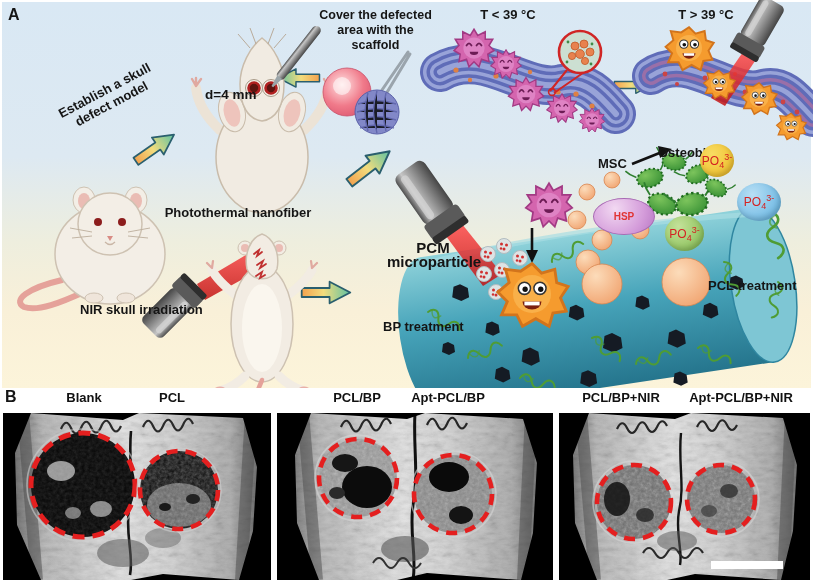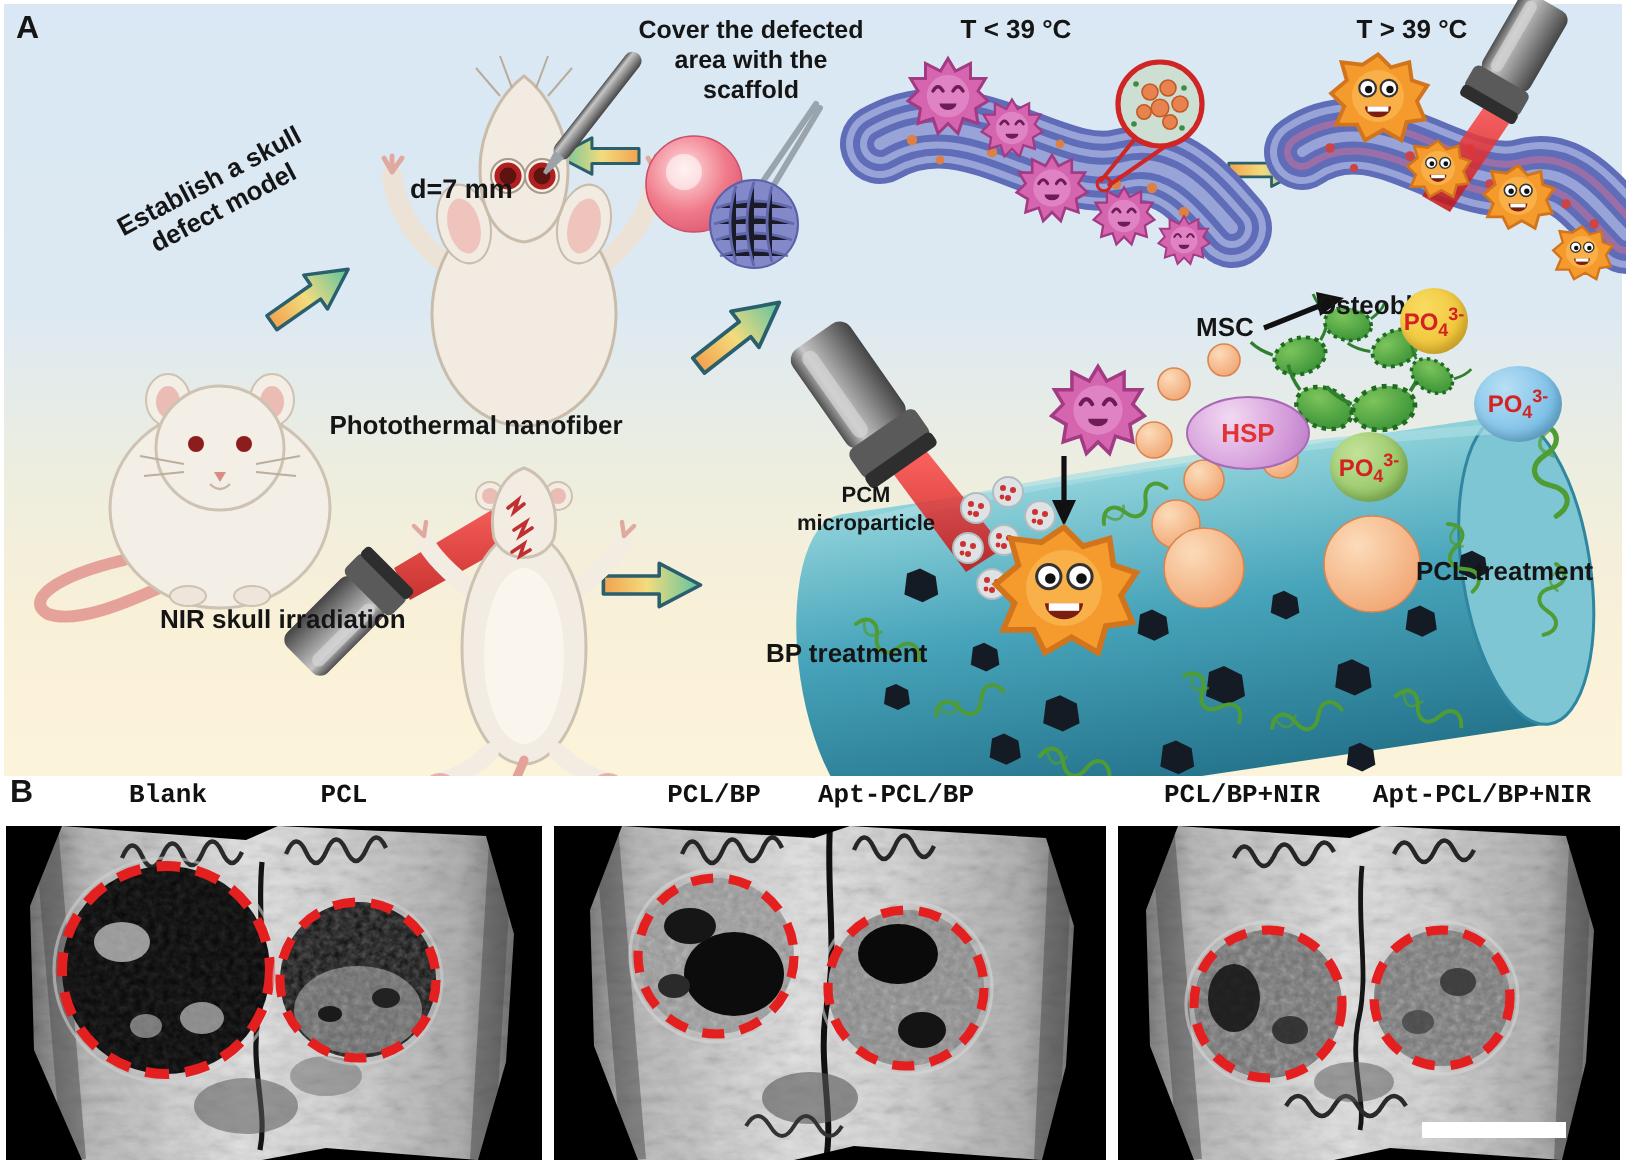--- a/index.html
+++ b/index.html
@@ -6,29 +6,29 @@
   #figure{position:relative;width:813px;height:585px;background:#fff;overflow:hidden;
     font-family:"Liberation Sans","DejaVu Sans",sans-serif;color:#111;}
   #panelA{position:absolute;left:2px;top:2px;width:809px;height:386px;
     background:linear-gradient(180deg,#d9e8f4 0%,#dde9f2 40%,#eeeede 62%,#f9f0d8 80%,#fcf4da 100%);}
   .t{position:absolute;font-weight:bold;font-size:13px;line-height:15px;color:#151515;}
   .tc{text-align:center;}
   .panel-letter{font-size:16px;font-weight:bold;}
   .arr{position:absolute;overflow:visible;}
   .asvg{position:absolute;overflow:visible;}
   .badge{position:absolute;border-radius:50%;display:flex;align-items:center;justify-content:center;
-    font-weight:bold;color:#d42222;font-size:12px;box-shadow:inset -2px -3px 5px rgba(0,0,0,.18);}
+    font-weight:normal;color:#d42222;font-size:12px;box-shadow:inset -2px -3px 5px rgba(0,0,0,.18);}
   .badge sub{font-size:9px;vertical-align:-3px;}
   .badge sup{font-size:9px;vertical-align:5px;}
   #hsp{position:absolute;left:591px;top:196px;width:60px;height:35px;border-radius:50%;
     background:radial-gradient(circle at 35% 28%,#f2d9f2,#d49cda 62%,#b877c4);
     border:1px solid #a86ab4;display:flex;align-items:center;justify-content:center;
-    font-weight:bold;font-size:13px;color:#e03434;}
+    font-weight:bold;font-size:10px;color:#e03434;}
   #bHeader{position:absolute;left:0;top:388px;width:813px;height:25px;background:#fff;}
-  .bLabel{position:absolute;top:2px;transform:translateX(-50%);font-weight:bold;font-size:13px;white-space:nowrap;font-family:Liberation Mono, monospace;}
+  .bLabel{position:absolute;top:2px;transform:translateX(-50%);font-weight:bold;font-size:13px;white-space:nowrap;}
   .ct{position:absolute;top:413px;height:167px;background:#000;}
 </style>
 </head>
 <body>
 
 <svg width="0" height="0" style="position:absolute" aria-hidden="true">
   <defs>
     <linearGradient id="arrowG" x1="0" y1="0" x2="1" y2="0">
       <stop offset="0" stop-color="#f2a24e"></stop>
         <stop offset="0.45" stop-color="#f2dc7d"></stop>
@@ -177,21 +177,21 @@
       <path d="M60,26 L48,12 M66,22 L60,6 M78,22 L84,6 M84,26 L96,12" stroke="#b9ab9a" stroke-width="1"></path>
       <circle cx="64" cy="66" r="8.5" fill="#f6f1e9" stroke="#a89a88"></circle>
       <circle cx="81" cy="66" r="8.5" fill="#f6f1e9" stroke="#a89a88"></circle>
       <circle cx="64" cy="66" r="5.5" fill="#5c1410" stroke="#b02020" stroke-width="2.6"></circle>
       <circle cx="81" cy="66" r="5.5" fill="#5c1410" stroke="#b02020" stroke-width="2.6"></circle>
       <g transform="translate(86,60) rotate(38)">
         <rect x="-4.5" y="-70" width="9" height="66" rx="4.5" fill="url(#grayH)"></rect>
         <polygon points="-3,-6 3,-6 1,6 -1,6" fill="#9aa4a8"></polygon>
       </g>
     </svg>
-    <div class="t" style="left:203px;top:85px;font-size:13.5px">d=7 mm</div>
+    <div class="t" style="left:203px;top:85px;font-size:13.5px">d=4 mm</div>
 
     <div class="t tc" style="left:311px;top:6px;width:125px;font-size:12.5px">Cover the defected area with the scaffold</div>
 
     <svg class="asvg" style="left:318px;top:48px;width:95px;height:88px" viewBox="0 0 95 88">
       <path d="M62,40 L88,2 M66,44 L90,4" stroke="#9aa4ac" stroke-width="3" stroke-linecap="round"></path>
       <circle cx="27" cy="42" r="24" fill="url(#pinkBall)" stroke="#c8506a" stroke-width="0.8"></circle>
       <circle cx="22" cy="36" r="9" fill="#ffffff" opacity="0.55"></circle>
       <circle cx="57" cy="62" r="22" fill="#8288c8" stroke="#5a60a8"></circle>
       <g stroke="#5a60a8" stroke-width="1.4" opacity="0.8">
         <path d="M38,54 q19,-7 38,0 M37,62 q20,-7 40,0 M38,70 q19,-7 38,0 M40,78 q17,-6 34,0"></path>
@@ -367,21 +367,21 @@
         <use href="#gcell" transform="translate(318,32) rotate(-25) scale(0.95)"></use>
           <use href="#gcell" transform="translate(282,62) rotate(20) scale(1.1)"></use>
         <use href="#gcell" transform="translate(312,62) rotate(-10) scale(1.2)"></use>
           <use href="#gcell" transform="translate(336,46) rotate(30) scale(0.85)"></use>
       </g>
 
       <path d="M252,22 L282,10" stroke="#111" stroke-width="2.6"></path>
       <polygon points="278,4 292,7 280,16" fill="#111"></polygon>
     </svg>
 
-    <div class="t tc" style="left:385px;top:239px;width:92px;font-size:11px;line-height:14px">
+    <div class="t tc" style="left:385px;top:239px;width:92px;font-size:15px;line-height:14px">
       <div>PCM</div>
       <div>microparticle</div>
     </div>
     <div class="t" style="left:381px;top:317px">BP treatment</div>
     <div class="t" style="left:596px;top:154px">MSC</div>
     <div class="t" style="left:656px;top:143px">Osteoblast</div>
     <div id="hsp">
         <span>HSP</span>
       </div>
     <div class="badge" style="left:698px;top:142px;width:34px;height:33px;background:radial-gradient(circle at 35% 30%,#f8dc62,#edb822)">

